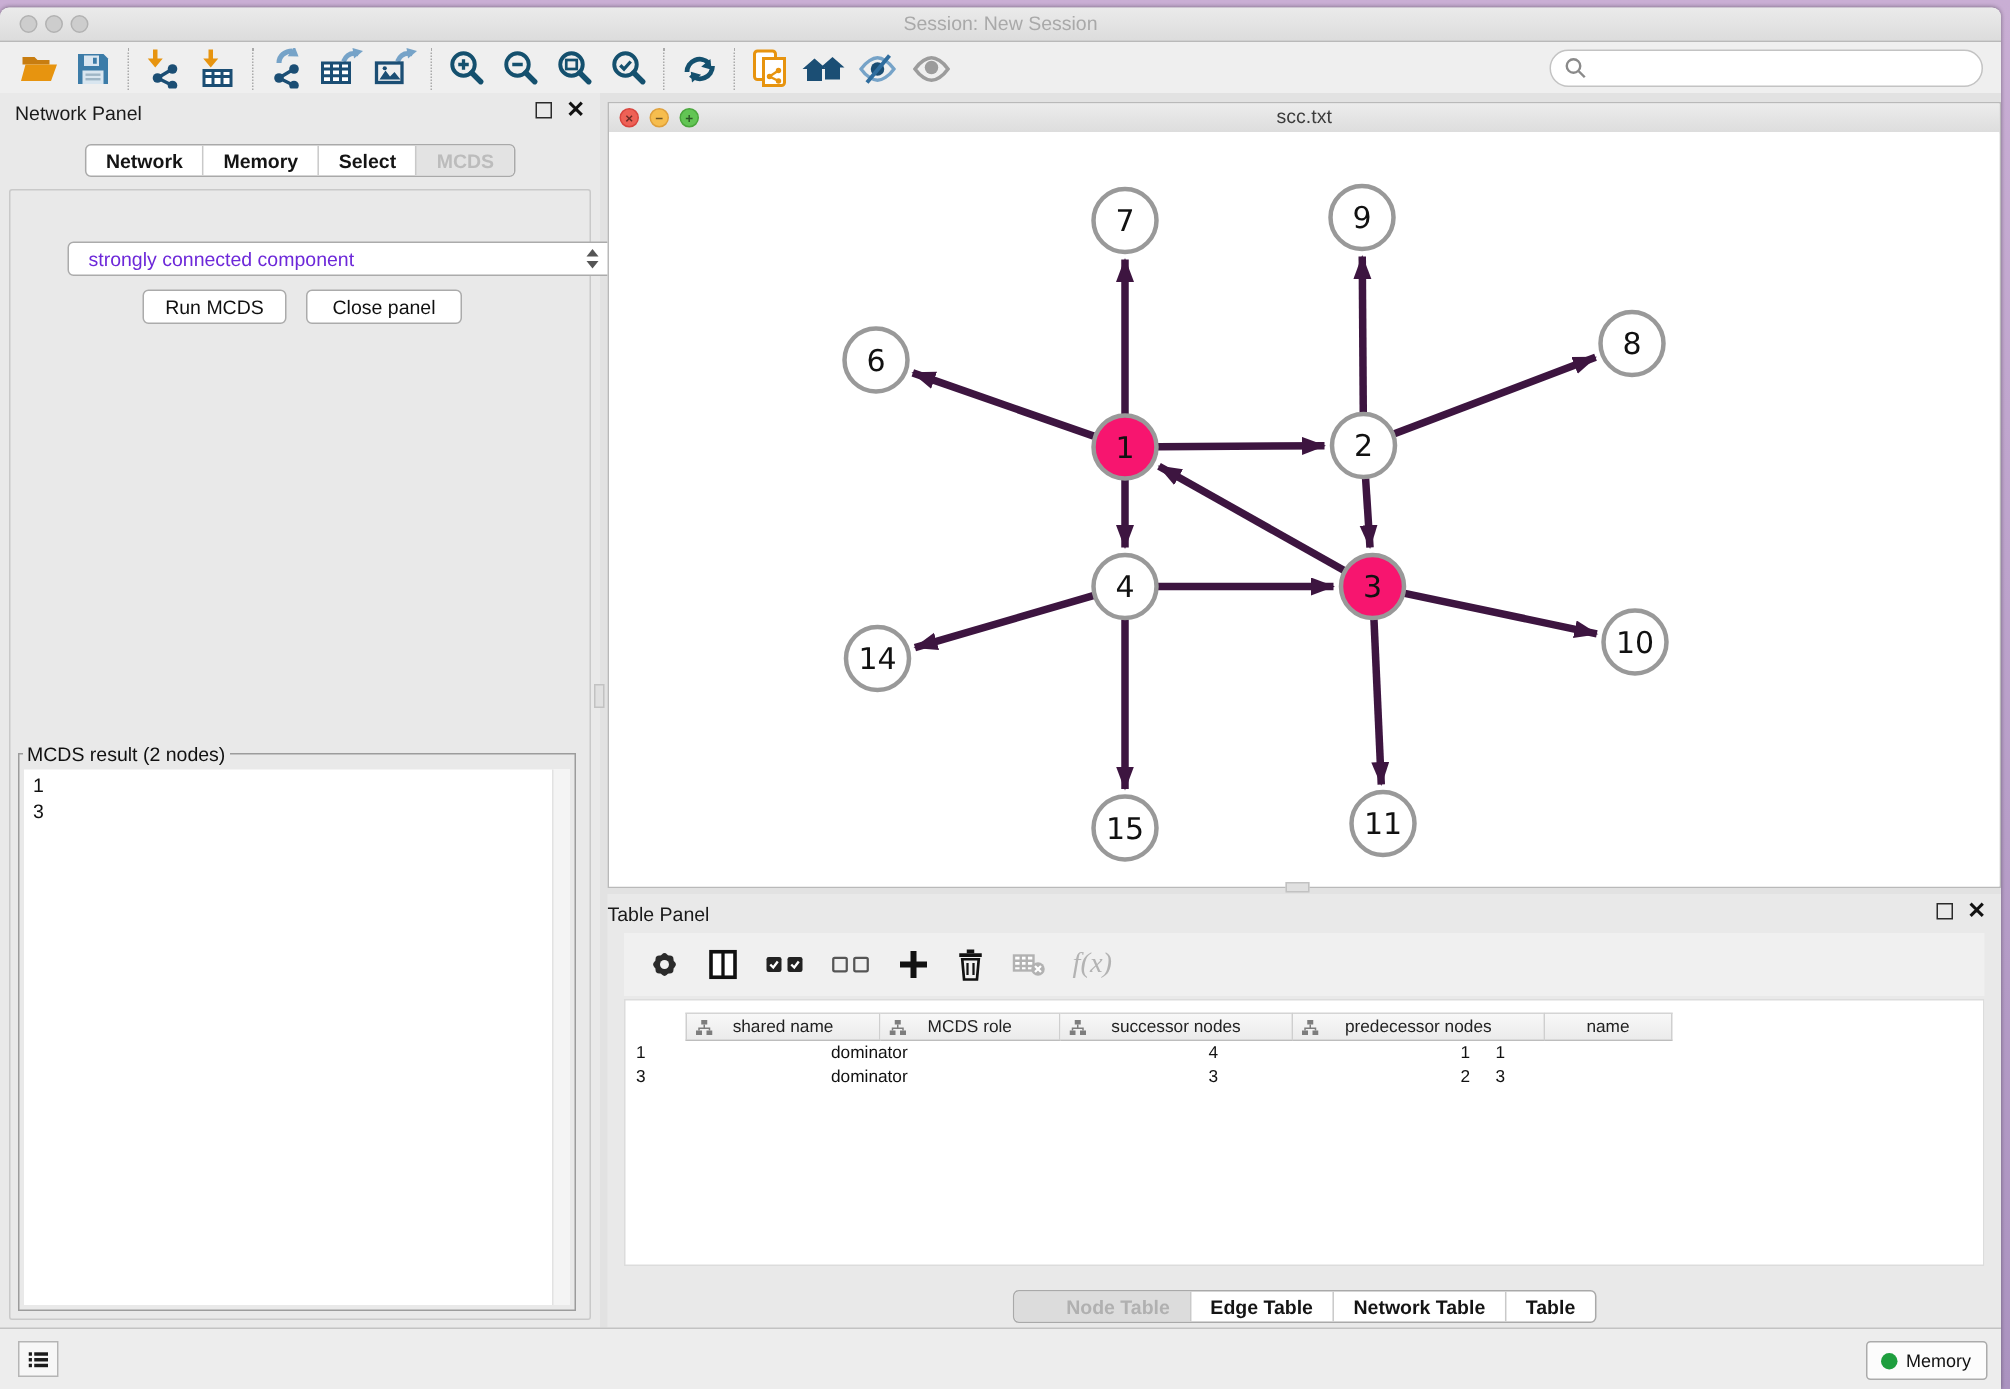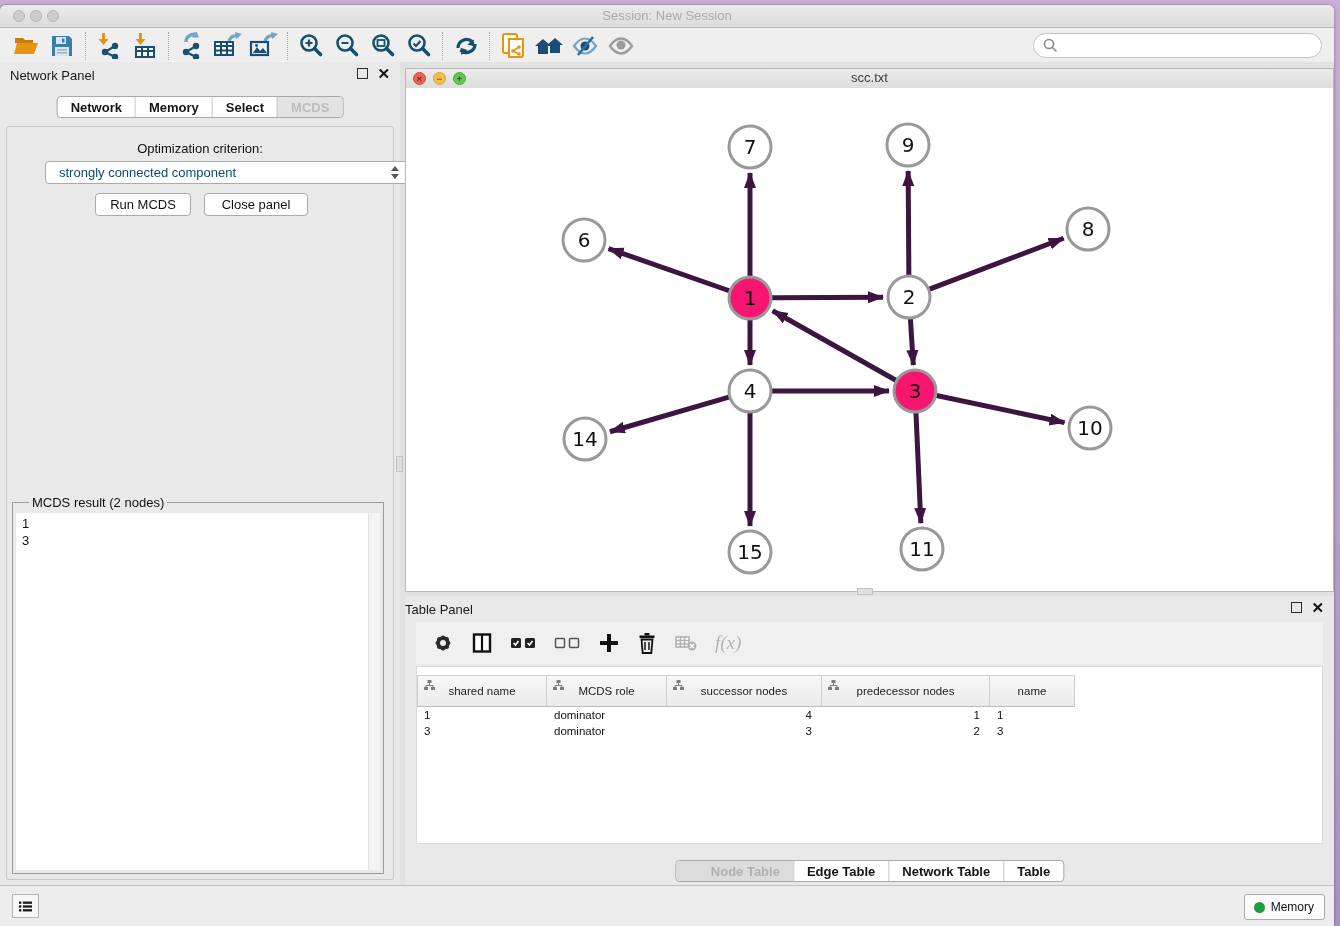--- a/index.html
+++ b/index.html
@@ -32,30 +32,30 @@
   .panel-controls{position:absolute;right:10px;top:6px;display:flex;gap:9px;align-items:center;}
   .float-btn{width:9px;height:9px;border:1.5px solid #2b2b2b;background:transparent;}
   .close-btn{font-size:15px;font-weight:700;color:#111;line-height:11px;}
   .segbar{display:flex;border:1px solid #a9a9a9;border-radius:4px;overflow:hidden;background:#fff;height:22px;box-sizing:border-box;}
   .seg{padding:0 13px;font-size:13px;font-weight:700;color:#141414;border-left:1px solid #c9c9c9;display:flex;align-items:center;white-space:nowrap;}
   .seg:first-child{border-left:none;}
   .seg.active{background:#e3e3e3;color:#bcbcbc;}
   #cp-tabs{position:absolute;left:50%;transform:translateX(-50%);top:34px;}
   .cp-content{position:absolute;left:6px;right:6px;top:64px;bottom:6px;background:#e9e9e9;border:1px solid #c9c9c9;border-radius:2px;}
   .opt-label{margin-top:14px;text-align:center;font-size:13px;color:#111;}
-  .dropdown{position:absolute;left:38px;top:34px;width:364px;height:23px;background:#fff;border:1px solid #ababab;border-radius:4px;box-sizing:border-box;font-size:13px;line-height:21px;padding-left:13px;color:#0c4a6e;}
+  .dropdown{position:absolute;left:38px;top:34px;width:364px;height:23px;background:#fff;border:1px solid #ababab;border-radius:4px;box-sizing:border-box;font-size:13px;line-height:21px;padding-left:13px;color:#6d28d9;}
   .dd-arrows{position:absolute;right:9px;top:4px;display:flex;flex-direction:column;gap:3px;}
   .dd-arrows i{width:0;height:0;border-left:4px solid transparent;border-right:4px solid transparent;display:block;}
   .dd-up{border-bottom:5px solid #555;}
   .dd-down{border-top:5px solid #555;}
   .pbtn{position:absolute;top:66px;height:23px;background:#fff;border:1px solid #ababab;border-radius:4px;box-sizing:border-box;font-size:13px;text-align:center;line-height:21px;color:#111;}
   #run-btn{left:88px;width:96px;}
   #closep-btn{left:197px;width:104px;}
   #mcds-result{position:absolute;left:5px;right:9px;top:368px;height:377px;border:1px solid #9c9c9c;padding:0;margin:0;}
-  #mcds-result legend{font-size:13px;color:#111;margin-left:16px;padding:0 3px;}
+  #mcds-result legend{font-size:13px;color:#111;margin-left:2px;padding:0 3px;}
   .result-box{position:absolute;left:3px;right:3px;top:3px;bottom:3px;background:#fff;}
   .scroll-track{position:absolute;right:0;top:0;bottom:0;width:11px;background:#f4f4f4;border-left:1px solid #e2e2e2;}
   .result-lines{font-size:13px;color:#111;padding:2px 6px;line-height:17px;}
   
   #network-window{position:absolute;left:405px;top:63px;width:929px;height:524px;background:#fff;border:1px solid #b9b9b9;box-sizing:border-box;}
   .net-titlebar{position:relative;height:19px;background:linear-gradient(#ececec,#dddddd);border-bottom:1px solid #bdbdbd;}
   .tl{position:absolute;top:3px;width:13px;height:13px;border-radius:50%;box-sizing:border-box;font-size:9px;line-height:12px;text-align:center;color:rgba(0,0,0,.55);font-weight:700;}
   .tl-red{left:7px;background:#ee6156;border:1px solid #d9453e;}
   .tl-yellow{left:27px;background:#f6bd4e;border:1px solid #dfa03b;}
   .tl-green{left:47px;background:#62c554;border:1px solid #4aa73c;}
@@ -65,21 +65,21 @@
   .graph-label{font-family:"DejaVu Sans",sans-serif;}
   
   .grip-v{position:absolute;left:396px;top:451px;width:7px;height:16px;background:#e0e0e0;border:1px solid #c2c2c2;box-sizing:border-box;}
   .grip-h{position:absolute;left:857px;top:583px;width:16px;height:7px;background:#e0e0e0;border:1px solid #c2c2c2;box-sizing:border-box;}
   
   #table-panel{position:absolute;left:405px;top:591px;width:929px;height:290px;background:#e9e9e9;}
   .tp-toolbar{position:absolute;left:11px;right:11px;top:26px;height:42px;background:#f0f0f0;display:flex;align-items:center;padding-left:16px;gap:17px;box-sizing:border-box;}
   .tico{display:flex;align-items:center;justify-content:center;background:none;border:none;padding:0;}
   .fx{font-family:"Liberation Serif",serif;font-style:italic;font-size:19px;color:#b3b3b3;}
   .tp-table{position:absolute;left:11px;right:11px;top:70px;height:178px;background:#fff;border:1px solid #dcdcdc;box-sizing:border-box;overflow:hidden;}
-  .thead{display:flex;margin-top:8px;height:32px;}
+  .thead{display:flex;margin-top:8px;height:19px;padding-left:40px;}
   .th{position:relative;background:linear-gradient(#f8f8f8,#ebebeb);border-right:1px solid #cfcfcf;border-top:1px solid #d4d4d4;border-bottom:1px solid #bdbdbd;box-sizing:border-box;font-size:11.5px;color:#222;display:flex;align-items:center;justify-content:center;}
   .th:first-child{border-left:1px solid #cfcfcf;}
   .th .tree{position:absolute;left:6px;top:4px;}
   .trow{display:flex;height:16px;align-items:center;font-size:11.5px;color:#111;}
   .td{box-sizing:border-box;padding:0 10px 0 7px;overflow:hidden;white-space:nowrap;}
   .td.r{text-align:right;}
   #table-tabs{position:absolute;bottom:4px;left:50%;transform:translateX(-50%);}
   #table-tabs .seg{font-weight:700;}
   #table-tabs .seg.active{background:#dcdcdc;color:#b0b0b0;padding-left:35px;}
   
@@ -251,21 +251,20 @@
       <span class="float-btn"></span>
       <span class="close-btn">✕</span>
     </div>
     <div class="segbar" id="cp-tabs">
         <div class="seg">Network</div>
         <div class="seg">Memory</div>
         <div class="seg">Select</div>
         <div class="seg active">MCDS</div>
       </div>
     <div class="cp-content">
-      <div class="opt-label">Optimization criterion:</div>
       <div class="dropdown">
         <span>strongly connected component</span>
         <span class="dd-arrows">
             <i class="dd-up"></i>
             <i class="dd-down"></i>
           </span>
       </div>
       <div class="pbtn" id="run-btn">Run MCDS</div>
       <div class="pbtn" id="closep-btn">Close panel</div>
       <fieldset id="mcds-result">

